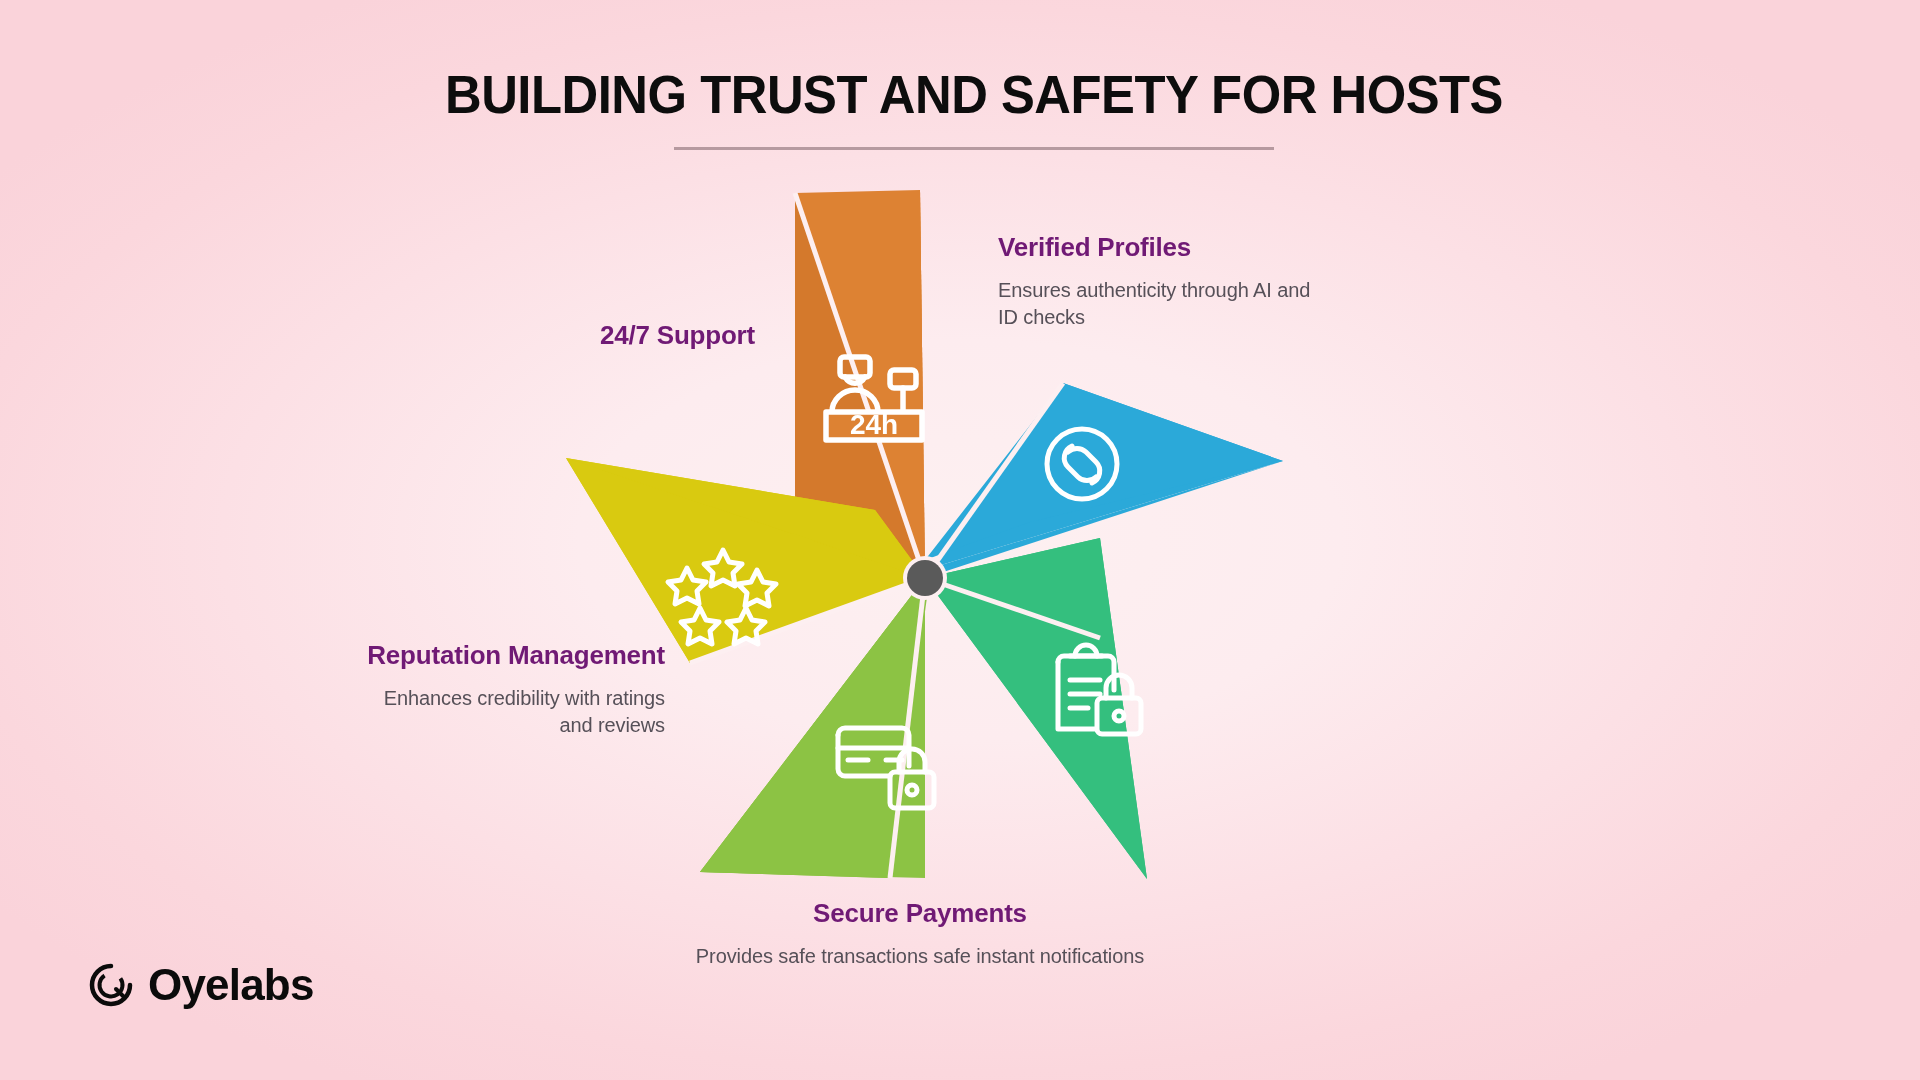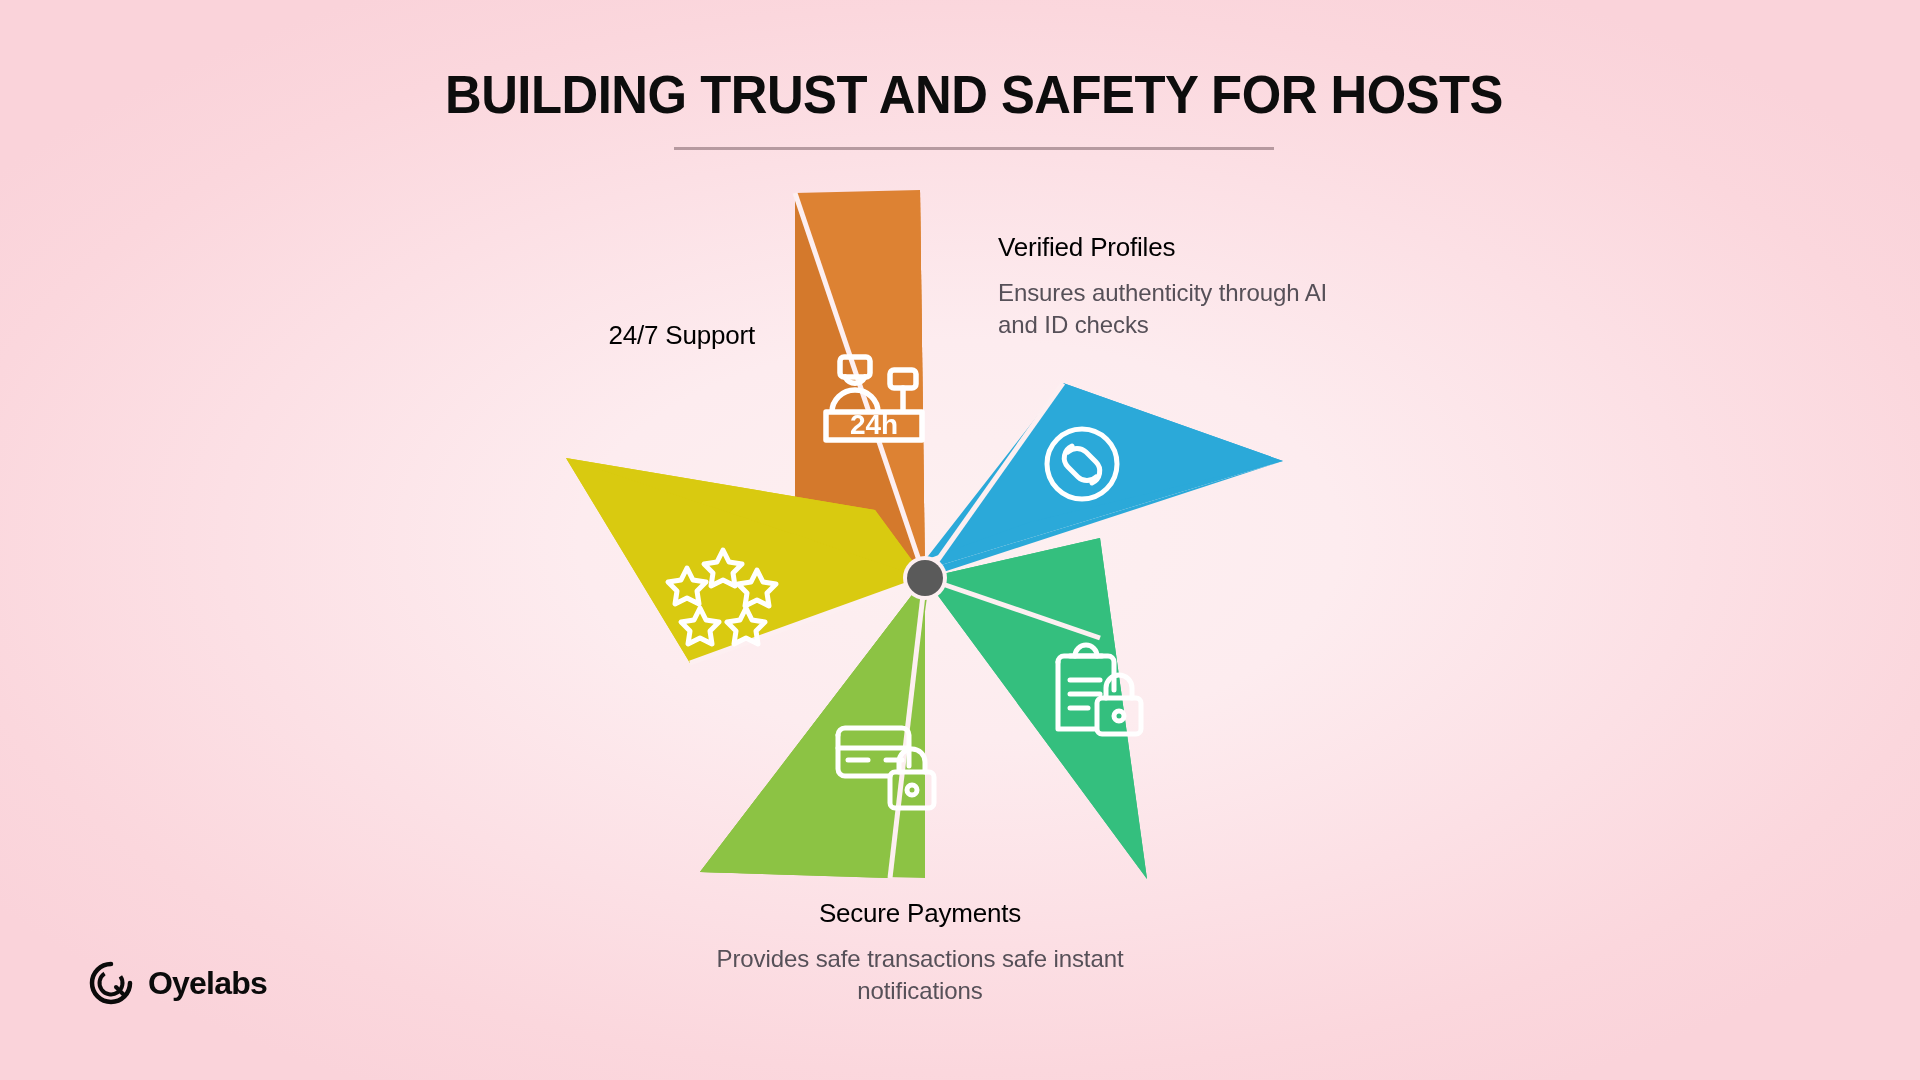--- a/index.html
+++ b/index.html
@@ -29,44 +29,44 @@
     width:600px; height:3px; background:#8a7076; opacity:.62;
     margin:24px auto 0;
   }
 
   
   #pinwheel{ position:absolute; left:0; top:0; width:1920px; height:1080px; }
 
   
   .callout{ position:absolute; }
   .callout .c-title{
-    font-size:26px; font-weight:normal; color:#000000; line-height:1.22;
+    font-size:26px; font-weight:bold; color:#701a75; line-height:1.22;
     letter-spacing:-0.2px;
   }
   .callout .c-desc{
-    font-size:24px; color:#565058; line-height:1.35; margin-top:13px;
+    font-size:20px; color:#565058; line-height:1.35; margin-top:13px;
     letter-spacing:-0.1px;
   }
   .align-left{ text-align:left; }
   .align-right{ text-align:right; }
   .align-center{ text-align:center; }
 
   #callout-verified   { left:998px; top:232px;  width:330px; }
   #callout-transparent{ left:1188px; top:567px; width:320px; }
   #callout-secure     { left:690px;  top:898px; width:460px; }
   #callout-reputation { left:360px;  top:640px; width:305px; }
   #callout-support    { left:500px;  top:278px; width:255px;margin-top:42px; }
 
   
   #logo{
     position:absolute; left:88px; top:960px;
     display:flex; align-items:center; gap:14px;
   }
   #logo-text{
-    font-size:32px; font-weight:bold; color:#0b0b0b; letter-spacing:-0.8px;
+    font-size:44px; font-weight:bold; color:#0b0b0b; letter-spacing:-0.8px;
   }
 </style>
 </head>
 <body>
 
 <div id="bg-gradient"></div>
 
 <div id="stage">
 
   <div id="title-block">
@@ -173,20 +173,24 @@
     <div class="c-title">Verified Profiles</div>
     <div class="c-desc">Ensures authenticity through AI and ID checks</div>
   </div>
 
 
   <div class="callout align-center" id="callout-secure">
     <div class="c-title">Secure Payments</div>
     <div class="c-desc">Provides safe transactions safe instant notifications</div>
   </div>
 
+  <div class="callout align-right" id="callout-reputation">
+    <div class="c-title">Reputation Management</div>
+    <div class="c-desc">Enhances credibility with ratings and reviews</div>
+  </div>
 
   <div id="logo">
     <svg width="46" height="46" viewBox="0 0 46 46">
       <path d="M23,4 a19,19 0 1 0 19,19" stroke="#0b0b0b" stroke-width="4.5" fill="none" stroke-linecap="round"></path>
       <path d="M42,23 a19,19 0 0 0 -19,-19" stroke="#0b0b0b" stroke-width="4.5" fill="none" stroke-linecap="round" opacity="0"></path>
       <circle cx="23" cy="23" r="11.5" stroke="#0b0b0b" stroke-width="4" fill="none" stroke-dasharray="54 18" transform="rotate(-35 23 23)"></circle>
       <path d="M28,27 L35,34" stroke="#0b0b0b" stroke-width="4" stroke-linecap="round" fill="none"></path>
     </svg>
     <div id="logo-text">Oyelabs</div>
   </div>

